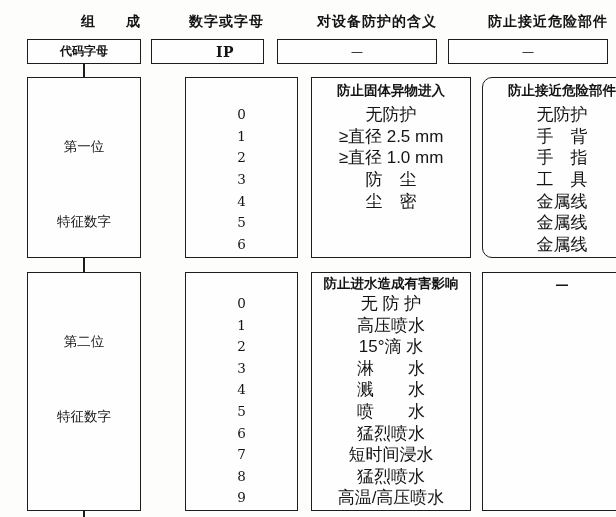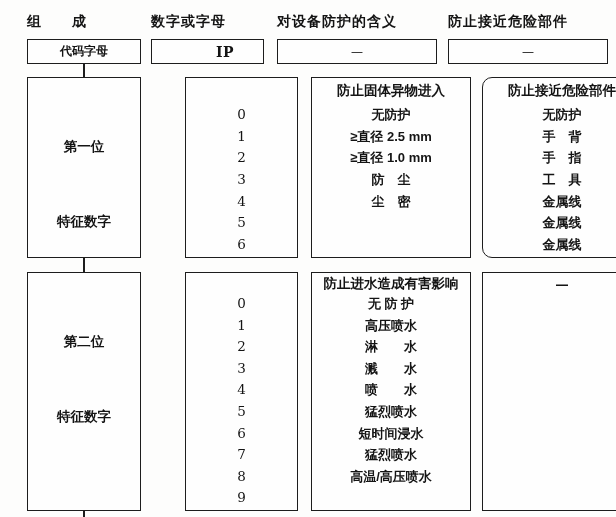--- a/index.html
+++ b/index.html
@@ -7,54 +7,54 @@
     width: 616px; height: 517px;
     background: #fdfdfc;
     font-family: "Liberation Sans", "DejaVu Sans", sans-serif;
     color: #141414;
   }
   .canvas { position: relative; width: 616px; height: 517px; overflow: hidden; }
 
   .col-header {
     position: absolute; top: 12px;
     font-size: 14px; font-weight: bold;
-    text-align: left; line-height: 18px;
+    text-align: right; line-height: 18px;
     letter-spacing: 1px;
     white-space: pre;
   }
   .box {
     position: absolute;
     border: 1.6px solid #1d1d1d;
     background: #fefefe;
     box-sizing: border-box;
   }
   .cell-center {
     display: flex; align-items: center; justify-content: center;
     font-size: 12px; font-weight: bold;
   }
   .serif-val { font-family: "DejaVu Serif", "Liberation Serif", serif; font-size: 14px; font-weight: bold; letter-spacing: 0.5px; padding-left: 35px; }
   .dash { font-weight: normal; font-family: "DejaVu Serif", serif; }
 
   .sec-label {
     padding-top: 6px;
     text-align: center;
-    font-size: 13.5px; font-weight: bold;
+    font-size: 13.5px; font-weight: normal;
     line-height: 25px;
     white-space: pre;
   }
 
   .sec-inner { display: flex; flex-direction: column; box-sizing: border-box; margin-left: 34px; }
   .sec-head {
     text-align: center; font-size: 13.5px; font-weight: bold;
     white-space: pre;
   }
   .s1 .sec-head { height: 26px; line-height: 26px; }
   .s2 .sec-head { height: 20px; line-height: 22px; }
   .rowline {
-    text-align: center; font-size: 13px; font-weight: bold;
+    text-align: center; font-size: 17px; font-weight: normal;
     white-space: pre;
   }
   .s1 .rowline { height: 21.7px; line-height: 21.7px; }
   .s2 .rowline { height: 21.6px; line-height: 21.6px; }
   .digit {
     font-family: "DejaVu Serif", "Liberation Serif", serif;
     font-weight: normal; font-size: 13.5px;
   }
   .spacer-head-s1 { height: 26px; }
   .spacer-head-s2 { height: 20px; }
@@ -139,20 +139,21 @@
     <div class="rowline digit">6</div>
     <div class="rowline digit">7</div>
     <div class="rowline digit">8</div>
     <div class="rowline digit">9</div>
   </div>
 
   <div class="box s2 sec-inner" style="left:277px;top:272px;width:160px;height:239px;">
     <div class="sec-head">防止进水造成有害影响</div>
     <div class="rowline">无 防 护</div>
     <div class="rowline">高压喷水</div>
+    <div class="rowline">15°滴 水</div>
     <div class="rowline">淋　　水</div>
     <div class="rowline">溅　　水</div>
     <div class="rowline">喷　　水</div>
     <div class="rowline">猛烈喷水</div>
     <div class="rowline">短时间浸水</div>
     <div class="rowline">猛烈喷水</div>
     <div class="rowline">高温/高压喷水</div>
   </div>
 
   <div class="box s2 sec-inner" style="left:448px;top:272px;width:160px;height:239px;">

